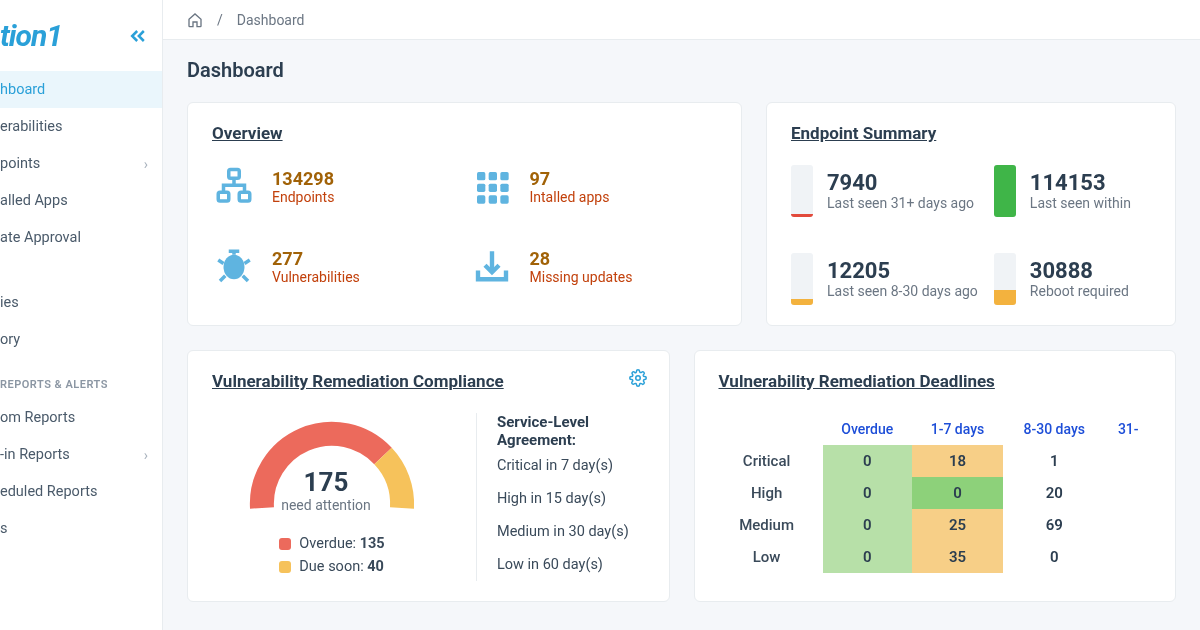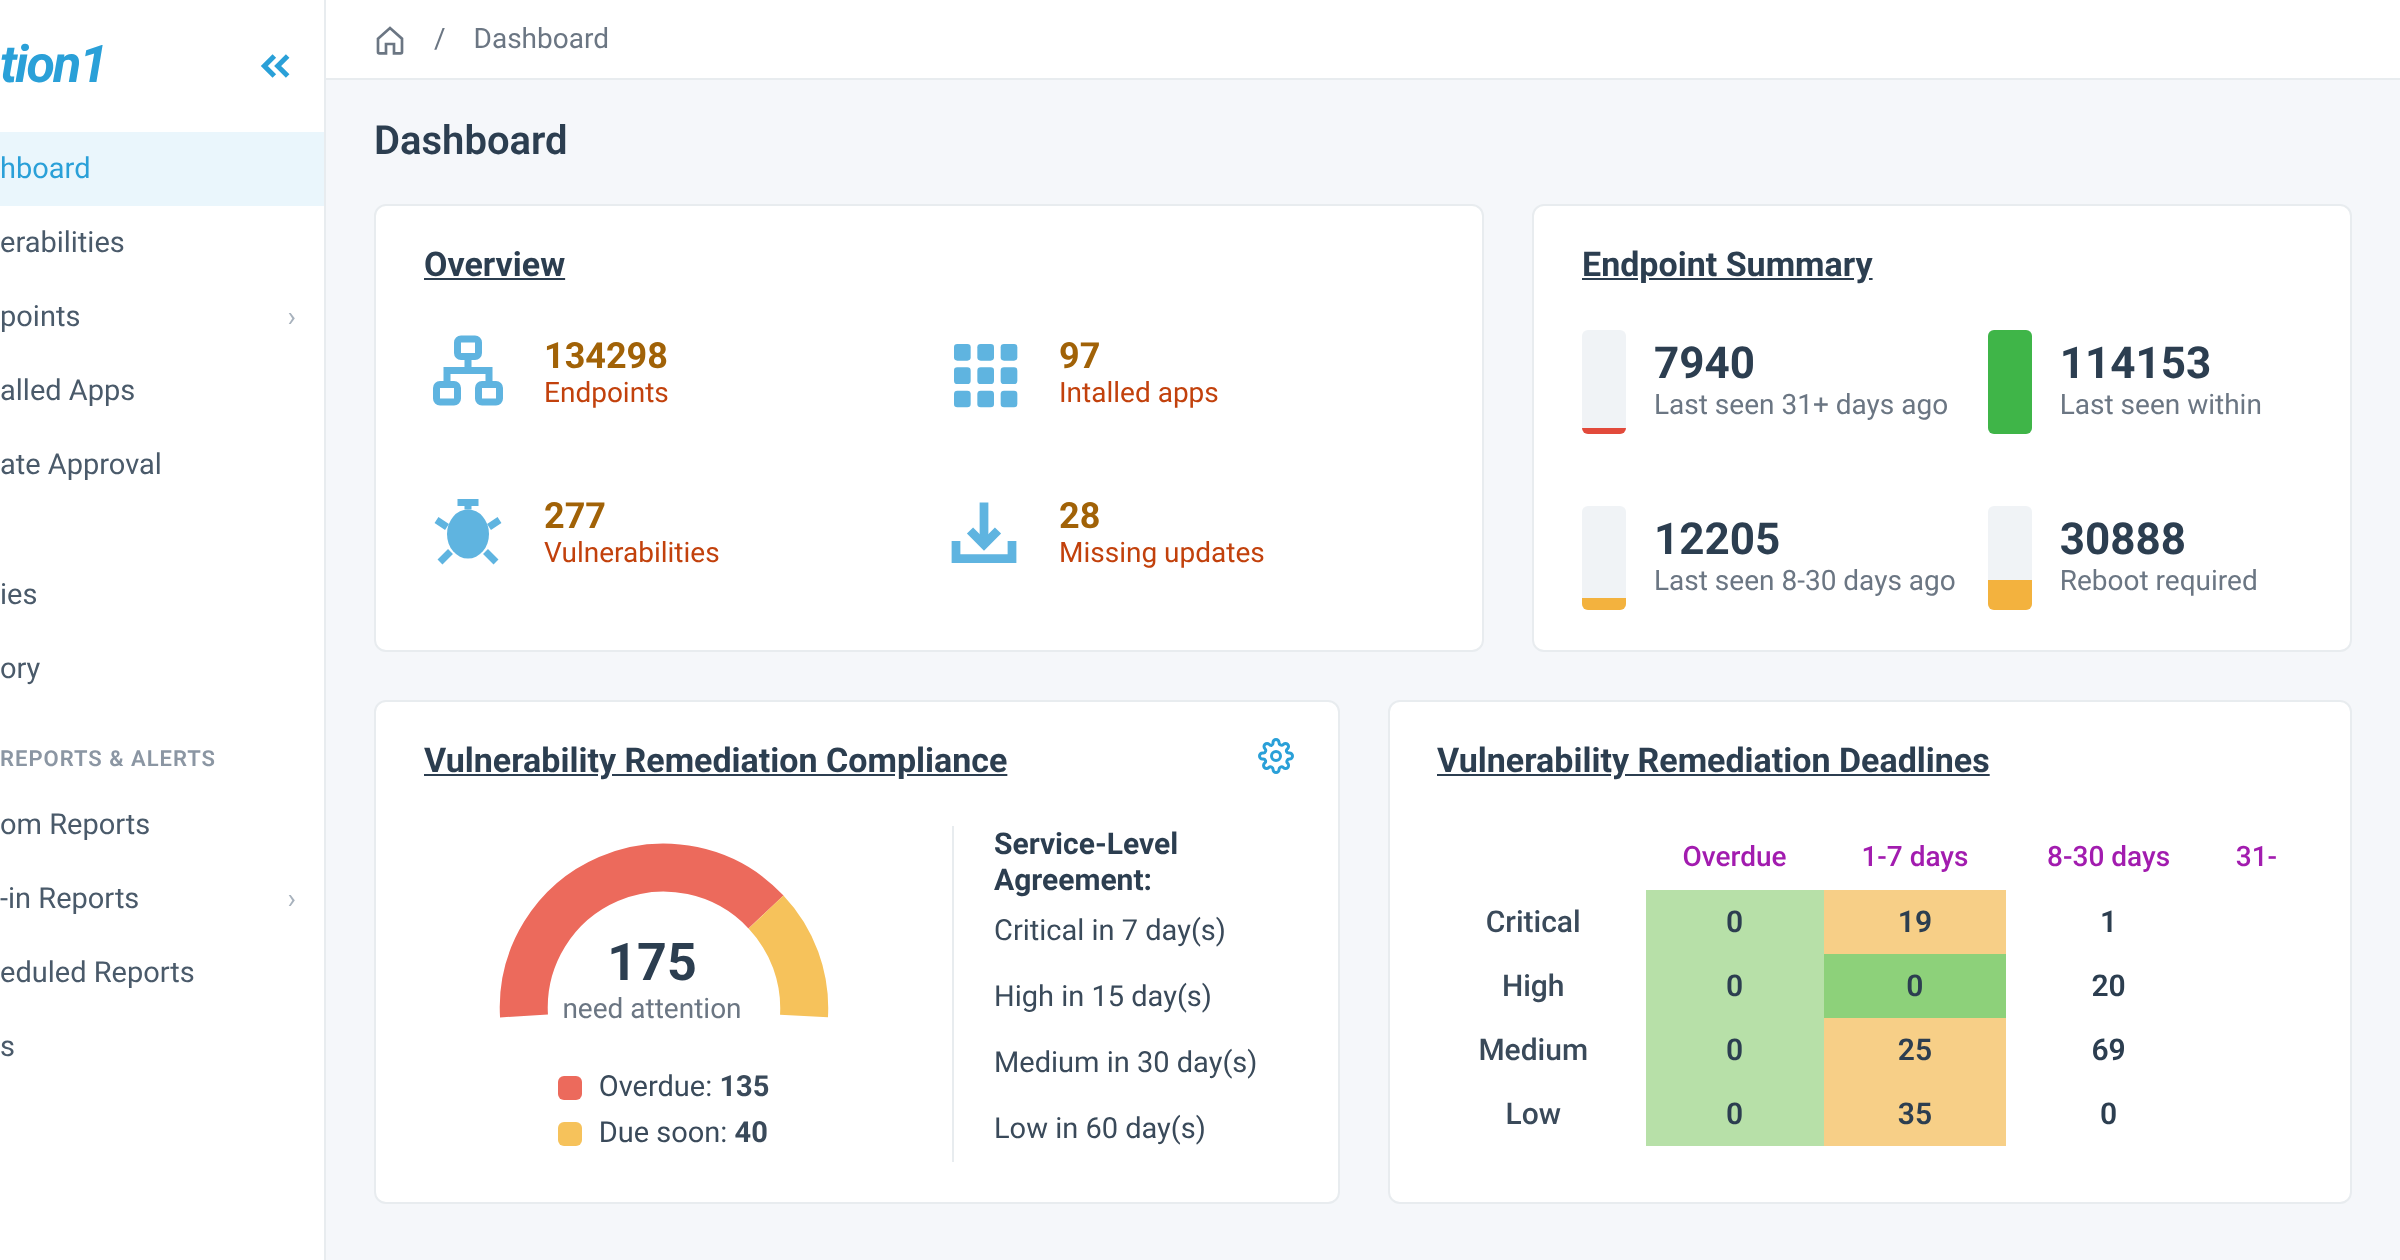--- a/index.html
+++ b/index.html
@@ -1,20 +1,20 @@
 <!DOCTYPE html>
 <html><head>
 <meta charset="utf-8">
 <style>
 * { box-sizing: border-box; margin: 0; padding: 0; }
 body { font-family: -apple-system, BlinkMacSystemFont, "Segoe UI", Roboto, sans-serif; background: #f5f7fa; color: #2c3e50; overflow: hidden; width: 1200px; height: 630px; }
 .app { display: flex; width: 1200px; height: 630px; }
 .sidebar { width: 163px; background: #fff; border-right: 1px solid #e8ecef; display: flex; flex-direction: column; padding-top: 10px; }
 .logo-row { display: flex; align-items: center; justify-content: space-between; padding: 8px 14px 18px 0; }
-.logo { font-size: 26px; font-weight: 700; font-style: italic; color: #2aa0d8; letter-spacing: -1px; }
+.logo { font-size: 30px; font-weight: 700; font-style: italic; color: #2aa0d8; letter-spacing: -1px; }
 .collapse-btn { color: #2aa0d8; font-size: 20px; cursor: pointer; font-weight: bold; }
 .nav { list-style: none; }
 .nav li { padding: 10px 14px 10px 0; font-size: 14.5px; color: #4a5a6a; cursor: pointer; display: flex; align-items: center; justify-content: space-between; }
 .nav li.active { background: #eaf6fc; color: #2aa0d8; }
 .nav .chev { color: #a8b2bd; font-size: 14px; }
 .nav-section-label { font-size: 11px; letter-spacing: .5px; color: #8b96a3; padding: 20px 0 8px 0; text-transform: uppercase; font-weight:600;}
 .nav-gap { height: 28px; }
 .main { flex: 1; display: flex; flex-direction: column; }
 .topbar { height: 40px; background: #fff; border-bottom: 1px solid #e8ecef; display: flex; align-items: center; padding: 0 24px; gap: 14px; color: #6b7683; font-size: 14px; }
 .home-icn { color: #6b7683; }
@@ -47,21 +47,21 @@
 .gauge-num { font-size: 26px; font-weight:700; color:#2c3e50; }
 .gauge-lbl { font-size: 14px; color:#6b7683; }
 .legend { margin-top: 16px; font-size:14.5px; color:#3a4a5a; }
 .legend div { display:flex; align-items:center; gap:8px; margin:6px 0;}
 .dot { width:12px; height:12px; border-radius:3px; display:inline-block;}
 .sla-side { flex:1; border-left:1px solid #e8ecef; padding-left:20px; }
 .sla-title { font-weight:700; font-size:15px; margin-bottom:0; color:#2c3e50;}
 .sla-side .sla-row { font-size:14.5px; color:#3a4a5a; padding:8px 0;}
 .dead-card { flex:1; }
 .dead-table { width:100%; border-collapse:collapse; font-size:15px; }
-.dead-table th { text-align:center; font-weight:500; color:#a21caf; padding:8px 6px; font-size:14px;}
+.dead-table th { text-align:center; font-weight:500; color:#1d4ed8; padding:8px 6px; font-size:14px;}
 .dead-table th:first-child { text-align:right; }
 .dead-table td { text-align:center; padding:7px 6px; font-weight:600; color:#2c3e50; }
 .dead-table td.row-lbl { font-weight:500; color:#3a4a5a; padding-right:14px; background:#fff;}
 .cell-g { background:#b7e0a8; }
 .cell-dg { background:#8dd17a; }
 .cell-o { background:#f7cf87; }
 .cell-w { background:#fff; }
 svg { display:block; }
 </style>
 </head>
@@ -297,21 +297,21 @@
                   <th>Overdue</th>
                   <th>1-7 days</th>
                   <th>8-30 days</th>
                   <th>31-</th>
                 </tr>
               </thead>
             <tbody id="dead-body">
                 <tr>
                   <td class="row-lbl">Critical</td>
                   <td class="cell-g">0</td>
-                  <td class="cell-o">19</td>
+                  <td class="cell-o">18</td>
                   <td class="cell-w">1</td>
                   <td class="cell-w"></td>
                 </tr>
                 <tr>
                   <td class="row-lbl">High</td>
                   <td class="cell-g">0</td>
                   <td class="cell-dg">0</td>
                   <td class="cell-w">20</td>
                   <td class="cell-w"></td>
                 </tr>

